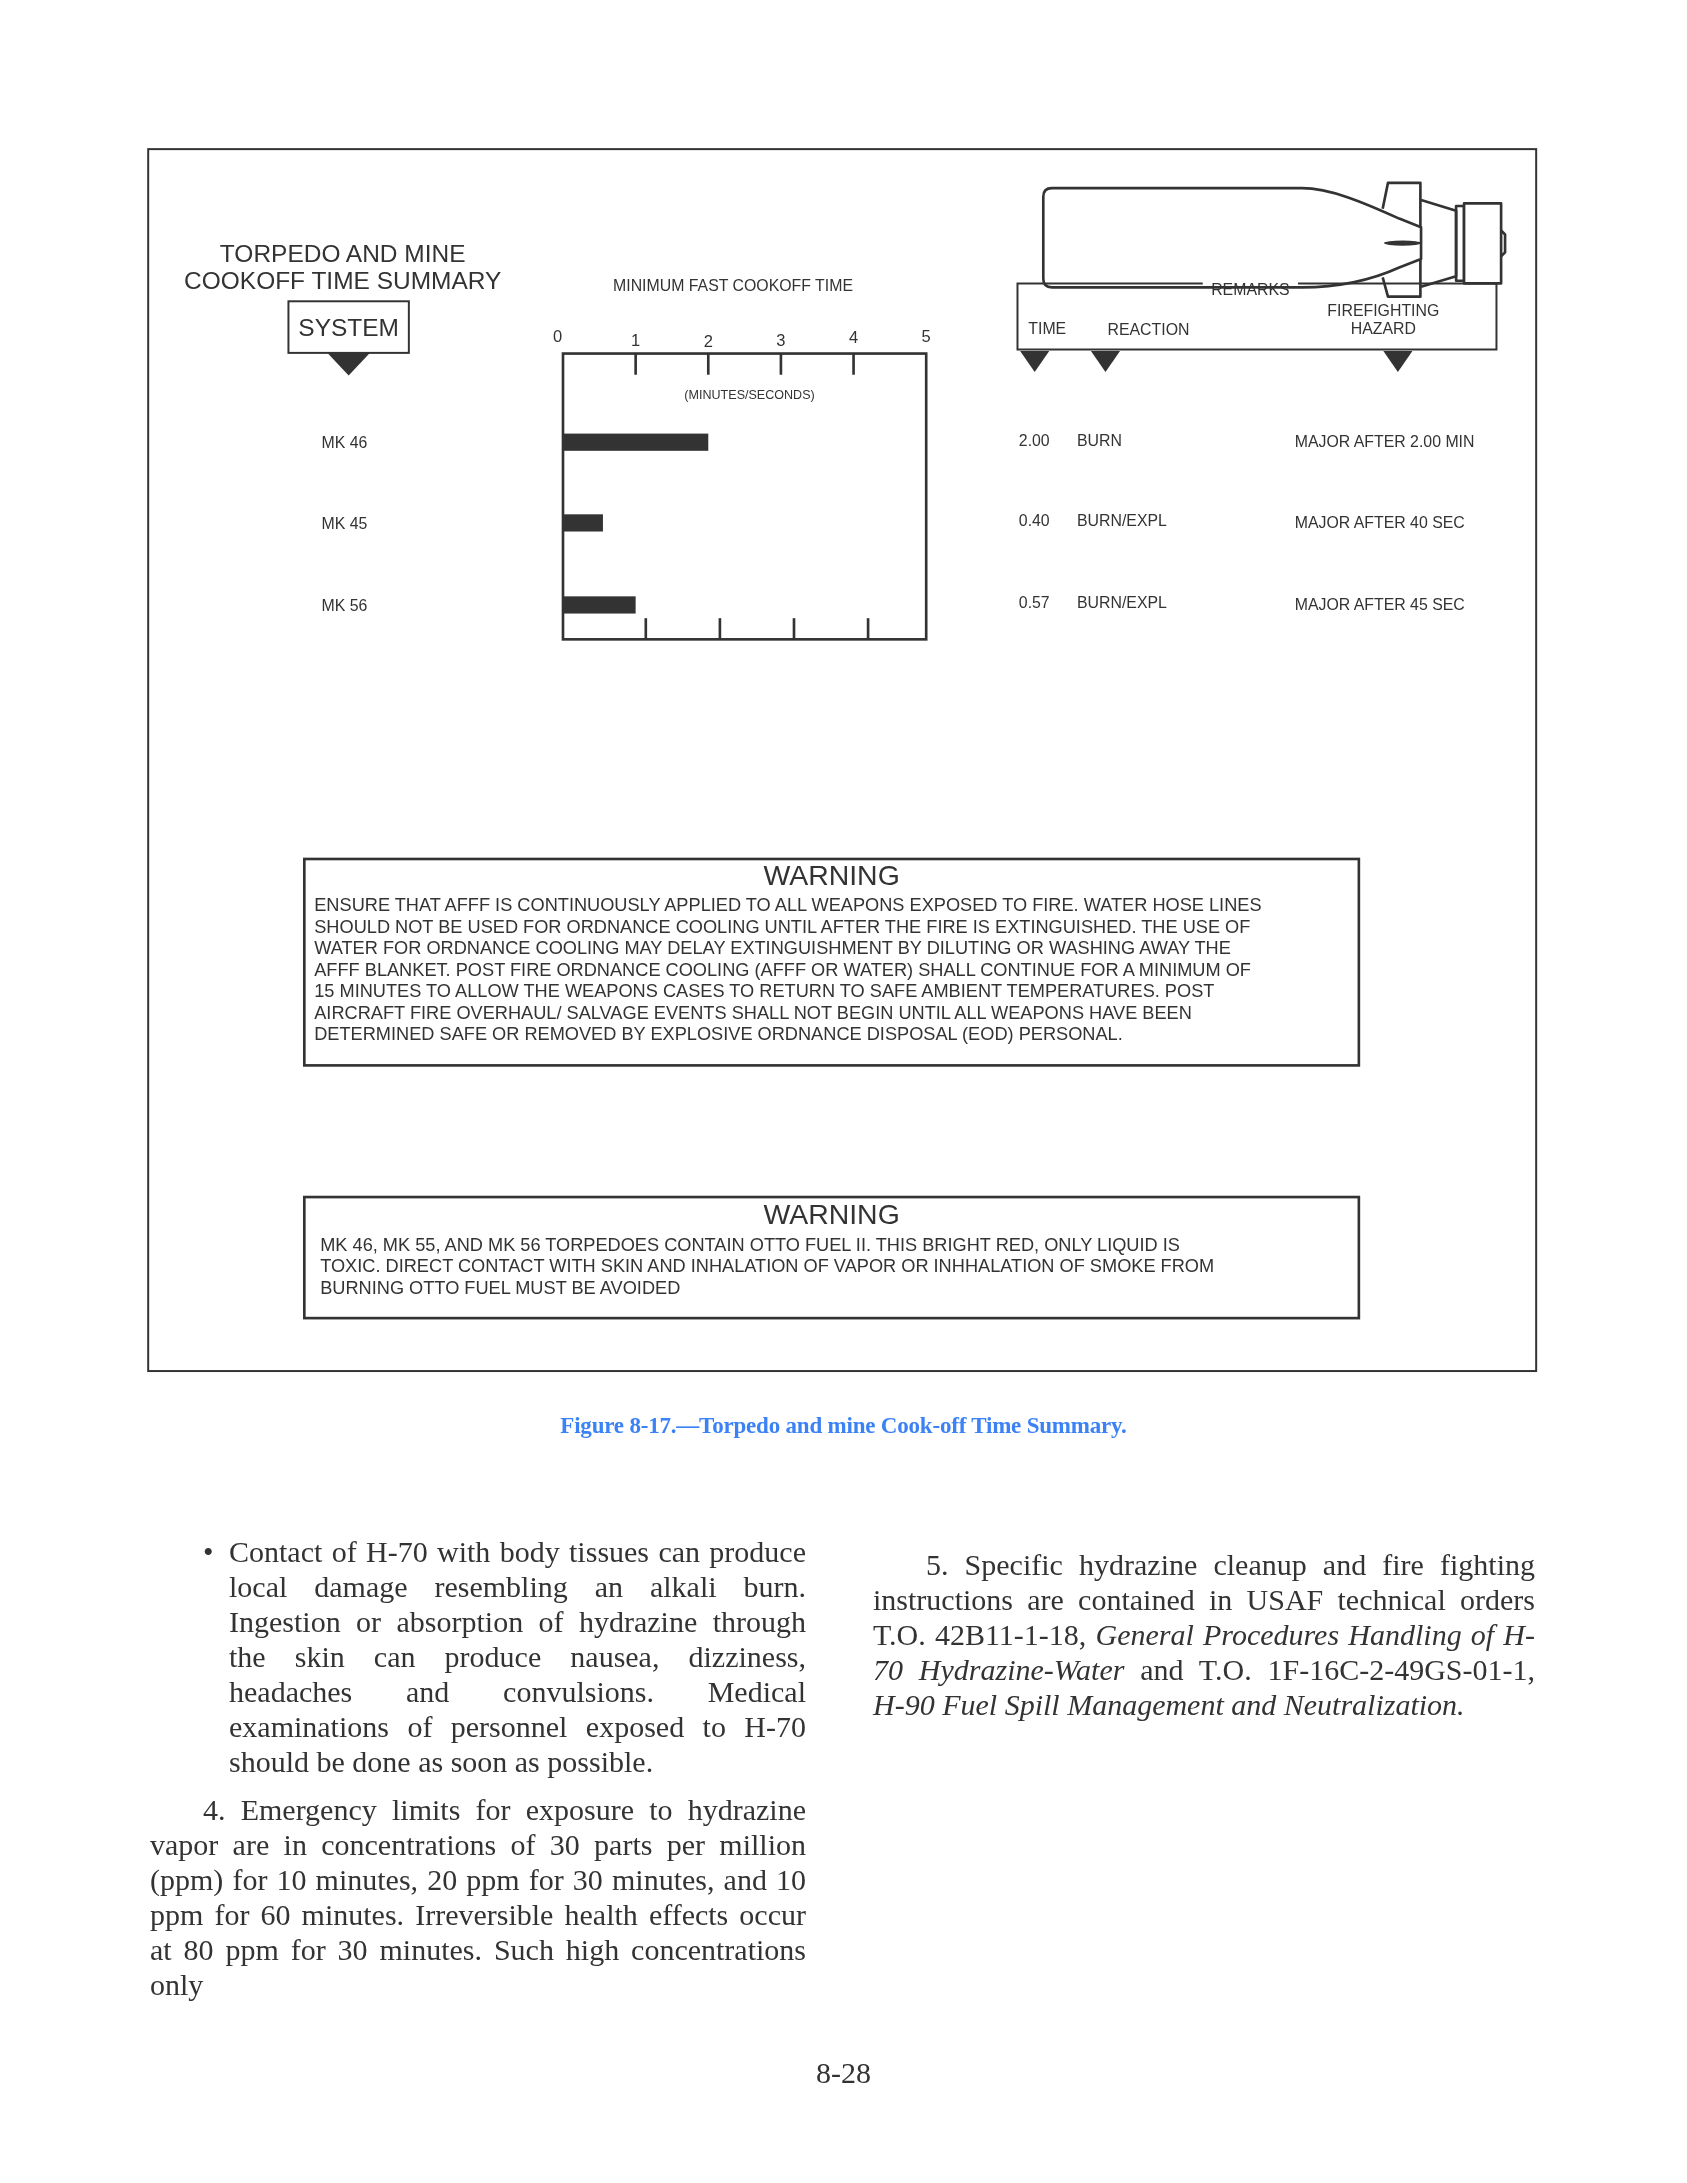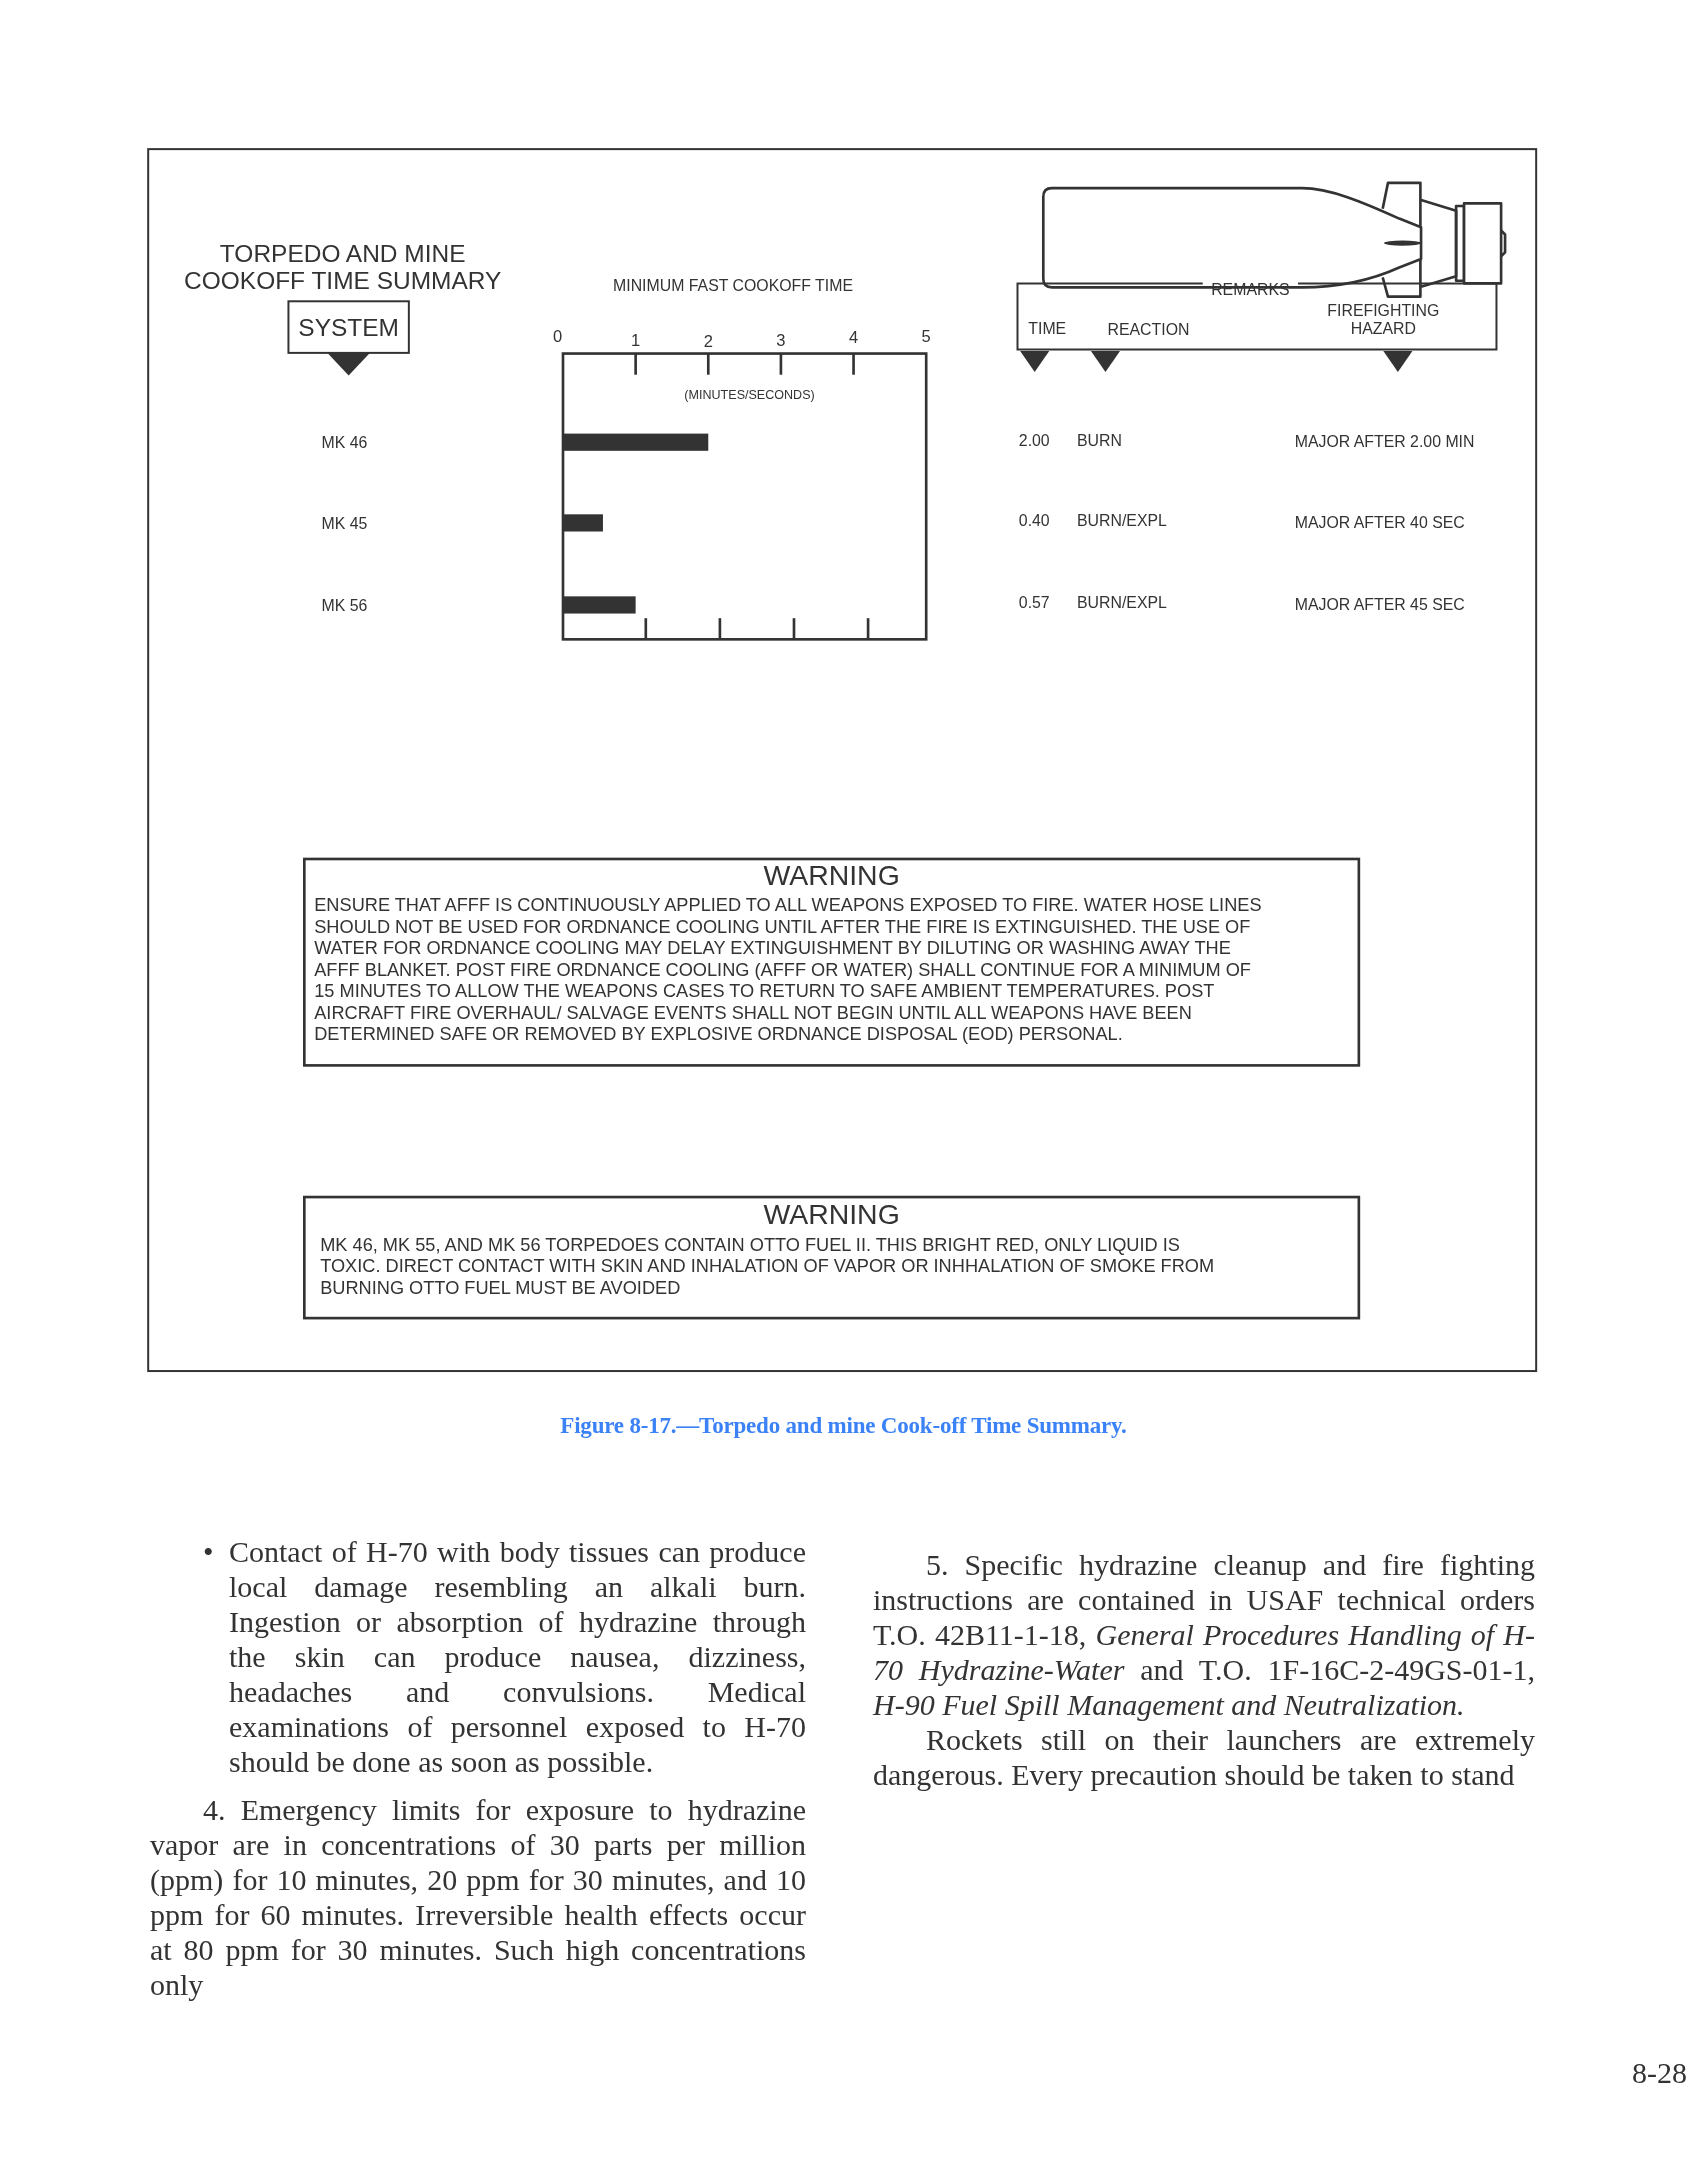--- a/index.html
+++ b/index.html
@@ -19,21 +19,21 @@
   .col.left { left: 150px; width: 656px; }
   .col.right { left: 873px; width: 662px; }
   .col p { margin: 0; }
   .bullet { position: relative; padding-left: 79px; margin-bottom: 13.2px !important; }
   .bullet .dot { position: absolute; left: 53px; top: 0; }
   .indent { text-indent: 53px; }
   .gap { margin-top: 13.2px !important; }
   .heading { font-weight: bold; margin-top: 30px !important; margin-bottom: 34px !important; }
   .col i { font-style: italic; }
   .page-number {
-    position: absolute; left: 0; width: 1687px; top: 2056px; text-align: right;
+    position: absolute; left: 0; width: 1687px; top: 2056px; text-align: center;
     font-family: "Liberation Serif", serif; font-size: 30px; color: #333333;
   }
 </style>
 </head>
 <body>
 
 <svg class="figure-svg" viewBox="0 0 2550 2200" xmlns="http://www.w3.org/2000/svg">
 
   <rect x="224" y="225" width="2098" height="1847" fill="none" stroke="#333333" stroke-width="3"></rect>
 
@@ -136,17 +136,16 @@
 <div class="col left">
   <p class="bullet">
     <span class="dot">•</span>
     <span>Contact of H-70 with body tissues can produce local damage resembling an alkali burn. Ingestion or absorption of hydrazine through the skin can produce nausea, dizziness, headaches and convulsions. Medical examinations of personnel exposed to H-70 should be done as soon as possible.</span>
   </p>
   <p class="indent">4.  Emergency limits for exposure to hydrazine vapor are in concentrations of 30 parts per million (ppm) for 10 minutes, 20 ppm for 30 minutes, and 10 ppm for 60 minutes. Irreversible health effects occur at 80 ppm for 30 minutes. Such high concentrations only</p>
 </div>
 
 <div class="col right">
   <p class="indent gap"><span>5.  Specific hydrazine cleanup and fire fighting instructions are contained in USAF technical orders T.O. 42B11-1-18, </span><i>General Procedures Handling of H-70 Hydrazine-Water</i><span> and T.O. 1F-16C-2-49GS-01-1, </span><i>H-90 Fuel Spill Management and Neutralization.</i></p>
-  <p class="indent">Rockets still on their launchers are extremely dangerous. Every precaution should be taken to stand</p>
 </div>
 
 <div class="page-number">8-28</div>
 
 
 </body></html>

